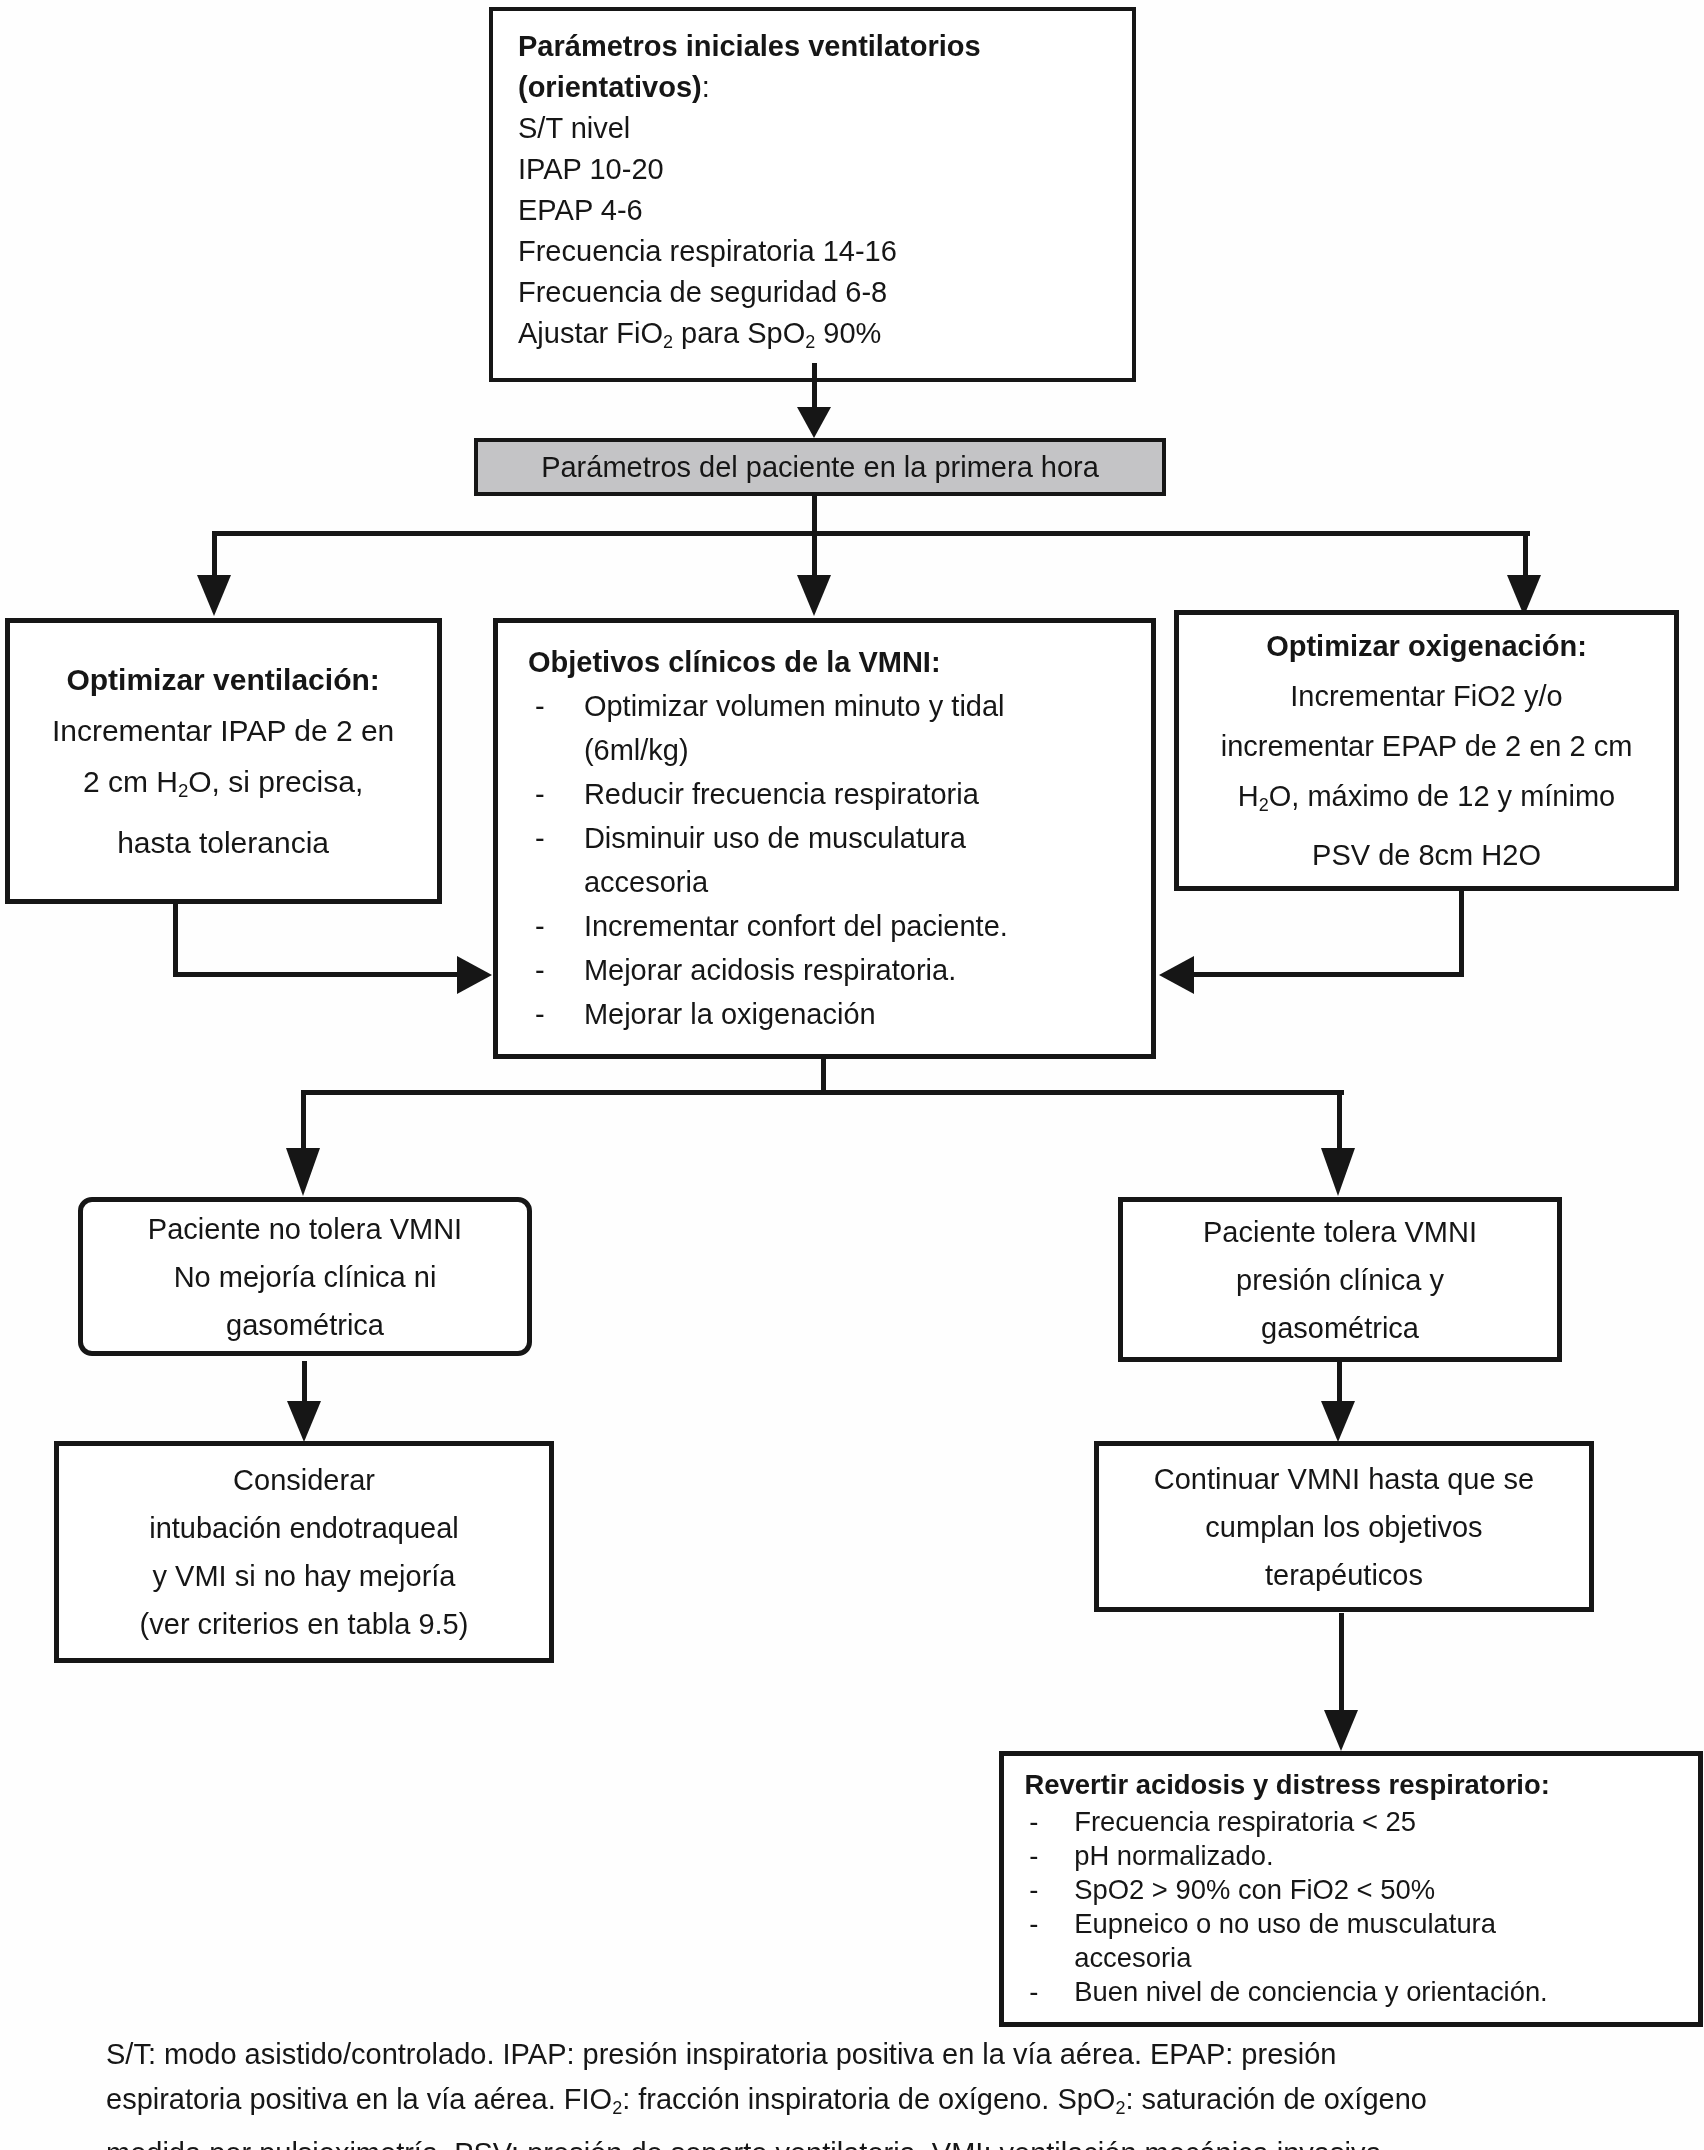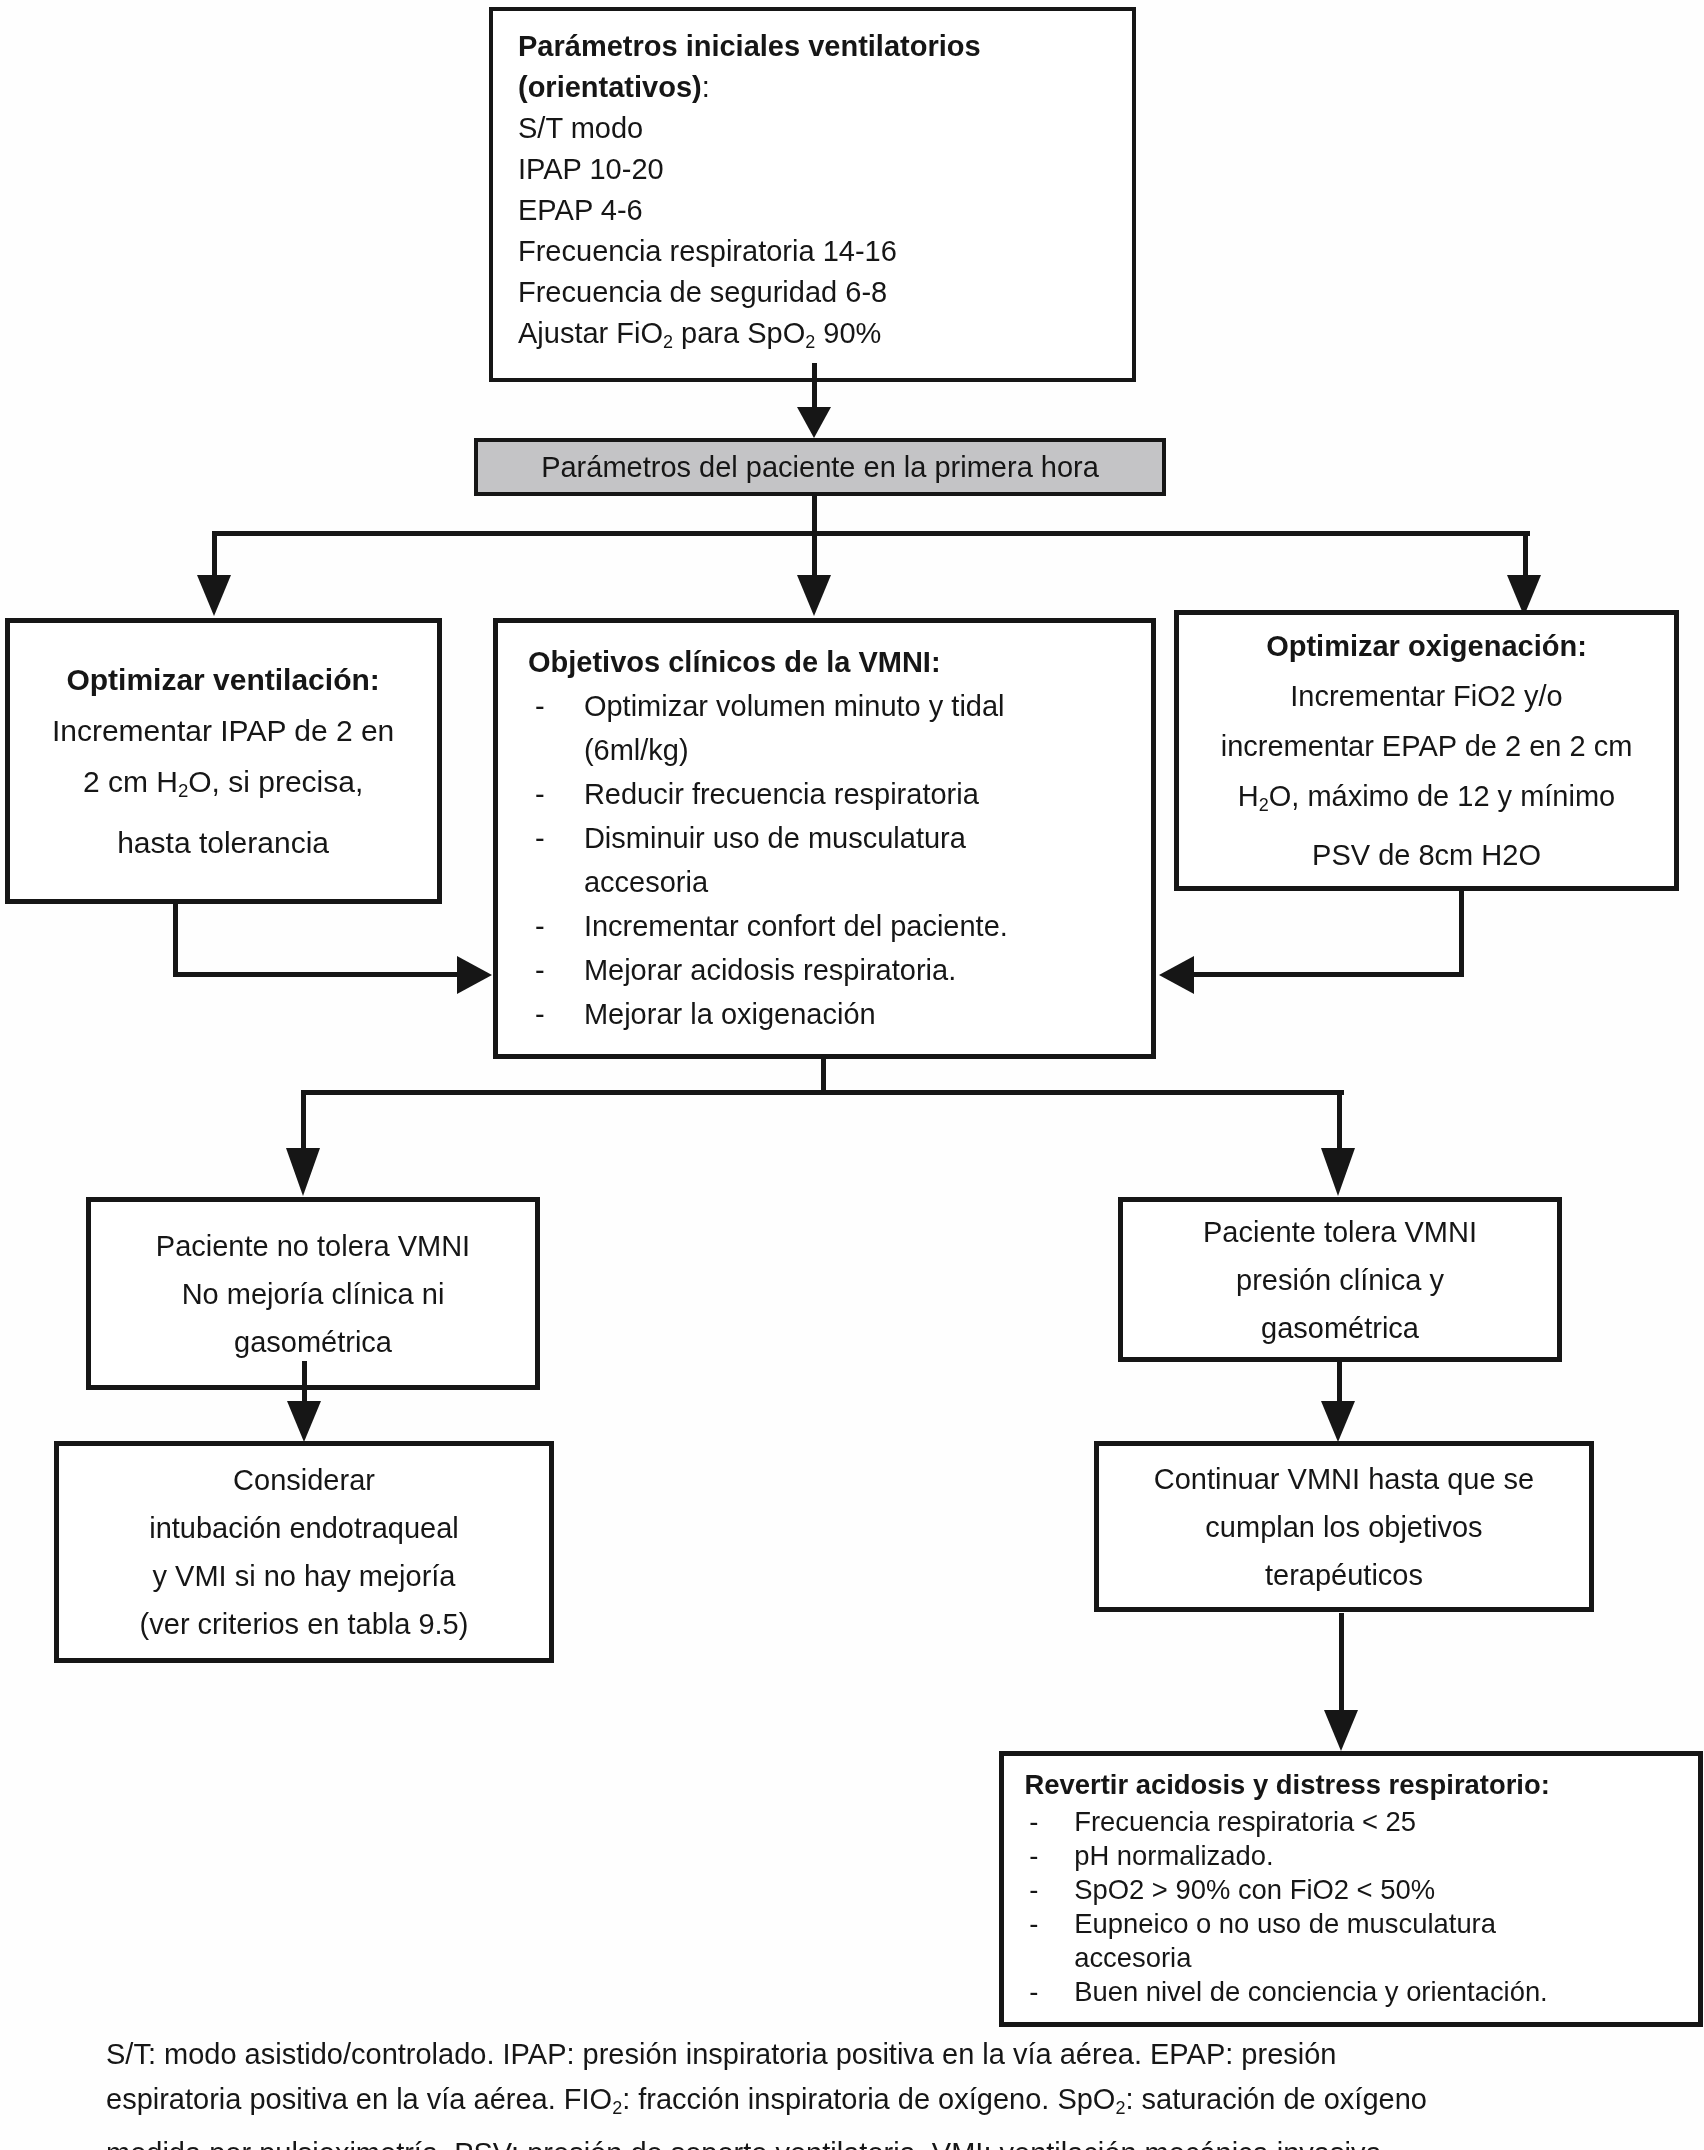--- a/index.html
+++ b/index.html
@@ -22,37 +22,37 @@
   #box-parametros .title{margin-bottom:0;}
   #box-evaluacion{left:474px;top:438px;width:692px;height:58px;border-width:4.6px;background:#c4c4c6;
     display:flex;align-items:center;justify-content:center;font-size:29px;}
   #box-ventilacion{left:4.6px;top:618px;width:437px;height:286px;font-size:30px;line-height:51px;}
   #box-objetivos{left:493px;top:618px;width:663px;height:441px;padding:17px 23px 17px 30px;font-size:29px;line-height:44px;}
   #box-objetivos .title{line-height:44px;}
   .li{display:flex;}
   .li .marker{flex:none;width:49px;padding-left:6.9px;}
   .li .itext{flex:1;}
   #box-oxigenacion{left:1174px;top:610px;width:505px;height:281px;font-size:29px;line-height:50px;}
-  #box-no-tolera{left:86px;top:1197px;width:454px;height:193px;border-width:5.7px;font-size:29px;line-height:48px;}
+  #box-no-tolera{left:78px;top:1197px;width:454px;height:159px;border-width:5.7px;font-size:29px;line-height:48px;border-radius:14px;}
   #box-tolera{left:1118px;top:1197px;width:444px;height:165px;border-width:5.7px;font-size:29px;line-height:48px;}
   #box-intubacion{left:54px;top:1441px;width:500px;height:222px;font-size:29px;line-height:48px;}
   #box-continuar{left:1094px;top:1441px;width:500px;height:171px;font-size:29px;line-height:48px;}
   #box-revertir{left:999px;top:1751px;width:704px;padding:10.3px 20.6px 12.6px 20.6px;font-size:27.4px;line-height:34px;}
   #box-revertir .title{line-height:38px;margin-bottom:1.1px;}
   #box-revertir .li .marker{width:45px;padding-left:4.6px;}
   #footnote{position:absolute;left:106px;top:2032px;width:1532px;font-size:29px;line-height:45px;text-align:left;}
 </style>
 </head>
 <body>
 
 <div id="canvas">
 
   <div class="box" id="box-parametros">
     <div class="title"><span class="b">Parámetros iniciales ventilatorios (orientativos)</span><span>:</span></div>
-    <div><span>S/T modo</span></div>
+    <div><span>S/T nivel</span></div>
     <div><span>IPAP 10-20</span></div>
     <div><span>EPAP 4-6</span></div>
     <div><span>Frecuencia respiratoria 14-16</span></div>
     <div><span>Frecuencia de seguridad 6-8</span></div>
     <div><span>Ajustar FiO</span><span class="sub">2</span><span> para SpO</span><span class="sub">2</span><span> 90%</span></div>
   </div>
 
   <div class="line" style="left:812px;top:363px;width:5.1px;height:45px;"></div>
   <div class="head head-down-short" style="left:797px;top:407px;"></div>
 

